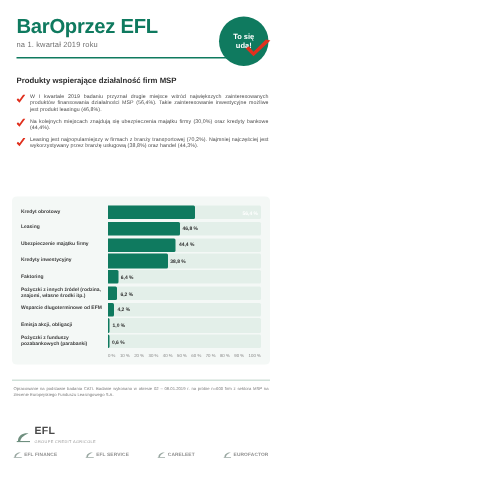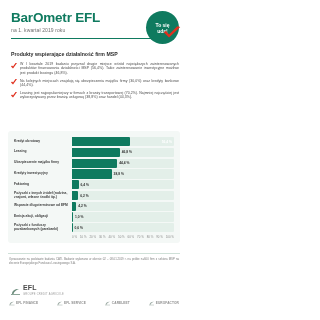--- a/index.html
+++ b/index.html
@@ -101,21 +101,21 @@
   .logo-item{display:flex;align-items:center;gap:1.6px;}
   .logo-item .ca-mini{width:5.5px;height:4.5px;}
   .logo-item .logo-text{font-size:3.2px;font-weight:bold;color:#8e8e8e;letter-spacing:.1px;white-space:nowrap;}
 </style>
 </head>
 <body>
 
 <div class="page">
 
   <div class="header">
-    <div class="brand-title"><span>Bar</span><span class="o-mark">O</span><span>metr EFL</span></div>
+    <div class="brand-title"><span>Bar</span><span class="o-mark">O</span><span>przez EFL</span></div>
     <div class="brand-sub">na 1. kwartał 2019 roku</div>
     <div class="rule"></div>
 
     <div class="badge">
       <div>
         <span>To się</span>
         <span>uda!</span>
       </div>
     </div>
     <svg class="badge-check" viewBox="0 0 24 18">

